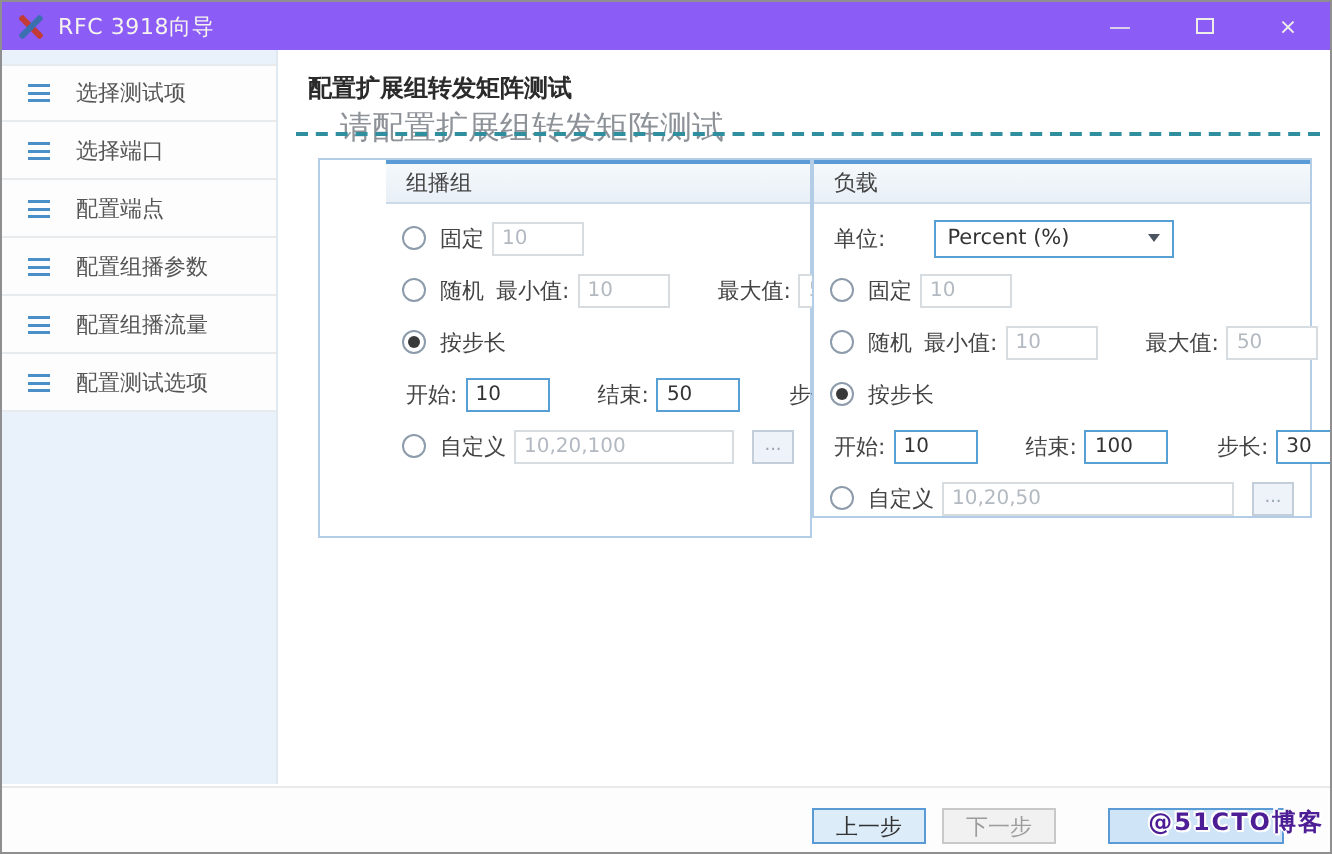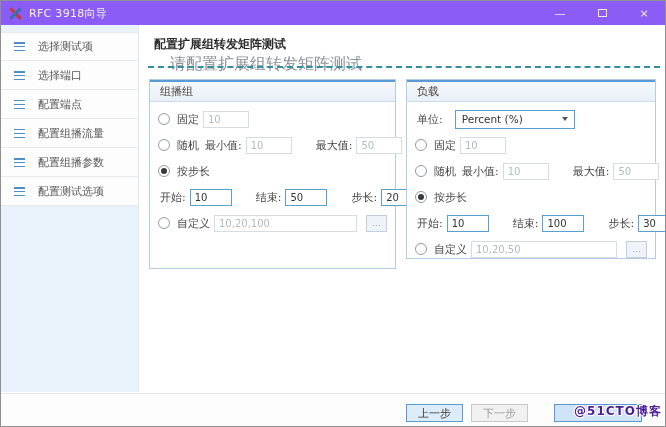--- a/index.html
+++ b/index.html
@@ -55,21 +55,21 @@
     background:repeating-linear-gradient(to bottom,#ffffff 0,#ffffff 1.5px,transparent 1.5px,transparent 3.8px);
   }
 
   
   .content { position:absolute; top:24px; left:139px; right:0; bottom:34px; background:#fff; }
   .page-title { position:absolute; left:14px; top:11px; font-size:12px; font-weight:bold; color:#2b2b2b; }
   .page-subtitle { position:absolute; left:30px; top:29px; font-size:16px; color:#8d9298; }
   .dashed-sep { position:absolute; left:8px; right:5px; top:41px; border-top:2px dashed #2f8f9e; }
 
   .panel { position:absolute; border:1px solid #b3cde6; background:#fff; }
-  .panel-multicast { left:9px; top:54px; width:247px; height:190px; }
+  .panel-multicast { left:19px; top:54px; width:247px; height:190px;padding-left:33px; }
   .panel-load { left:266px; top:54px; width:250px; height:180px; }
   .panel-header {
     height:22px; border-top:2px solid #5b9bd5; border-bottom:1px solid #ccdbea;
     background:linear-gradient(#f5f9fc,#e8eff6);
     display:flex; align-items:center; padding-left:10px; color:#444;
   }
   .panel-body { padding:4px 8px 0 8px; }
   .frow { display:flex; align-items:center; height:26px; gap:4px; white-space:nowrap; }
 
   .radio {
@@ -92,21 +92,21 @@
   .txt.active { border:1px solid #56a0d3; color:#333; width:42px; }
   .txt.custom { border:1px solid #d7dce1; color:#b2b9c0; flex:1 1 auto; min-width:0; background:#fff; }
   .browse-btn {
     width:21px; height:17px; margin-left:5px; flex:0 0 auto;
     border:1px solid #c2cfda; background:#edf3f8; color:#9aa6b0;
     font-size:9px; line-height:14px; text-align:center; cursor:pointer;
   }
 
   .dropdown {
     width:120px; height:19px; border:1px solid #56a0d3; background:#fff;
-    display:flex; align-items:center; padding:0 6px; margin-left:8px;
+    display:flex; align-items:center; padding:0 6px; margin-left:20px;
     font-size:10.5px; color:#333; cursor:pointer;
   }
   .dd-arrow { margin-left:auto; width:0; height:0;
     border-left:3.5px solid transparent; border-right:3.5px solid transparent;
     border-top:4.5px solid #4a5560; }
 
   
   .footer {
     position:absolute; left:0; right:0; bottom:0; height:33px;
     background:#fdfdfd; border-top:1px solid #e9e9e9;
@@ -155,25 +155,25 @@
       <div class="nav-item">
         <span class="nav-icon"></span>
         <span>选择端口</span>
       </div>
       <div class="nav-item">
         <span class="nav-icon"></span>
         <span>配置端点</span>
       </div>
       <div class="nav-item">
         <span class="nav-icon"></span>
+        <span>配置组播参数</span>
+      </div>
+      <div class="nav-item">
+        <span class="nav-icon"></span>
         <span>配置组播流量</span>
-      </div>
-      <div class="nav-item">
-        <span class="nav-icon"></span>
-        <span>配置组播参数</span>
       </div>
       <div class="nav-item">
         <span class="nav-icon"></span>
         <span>配置测试选项</span>
       </div>
     </div>
   </div>
 
   <div class="content">
     <div class="page-title">配置扩展组转发矩阵测试</div>

